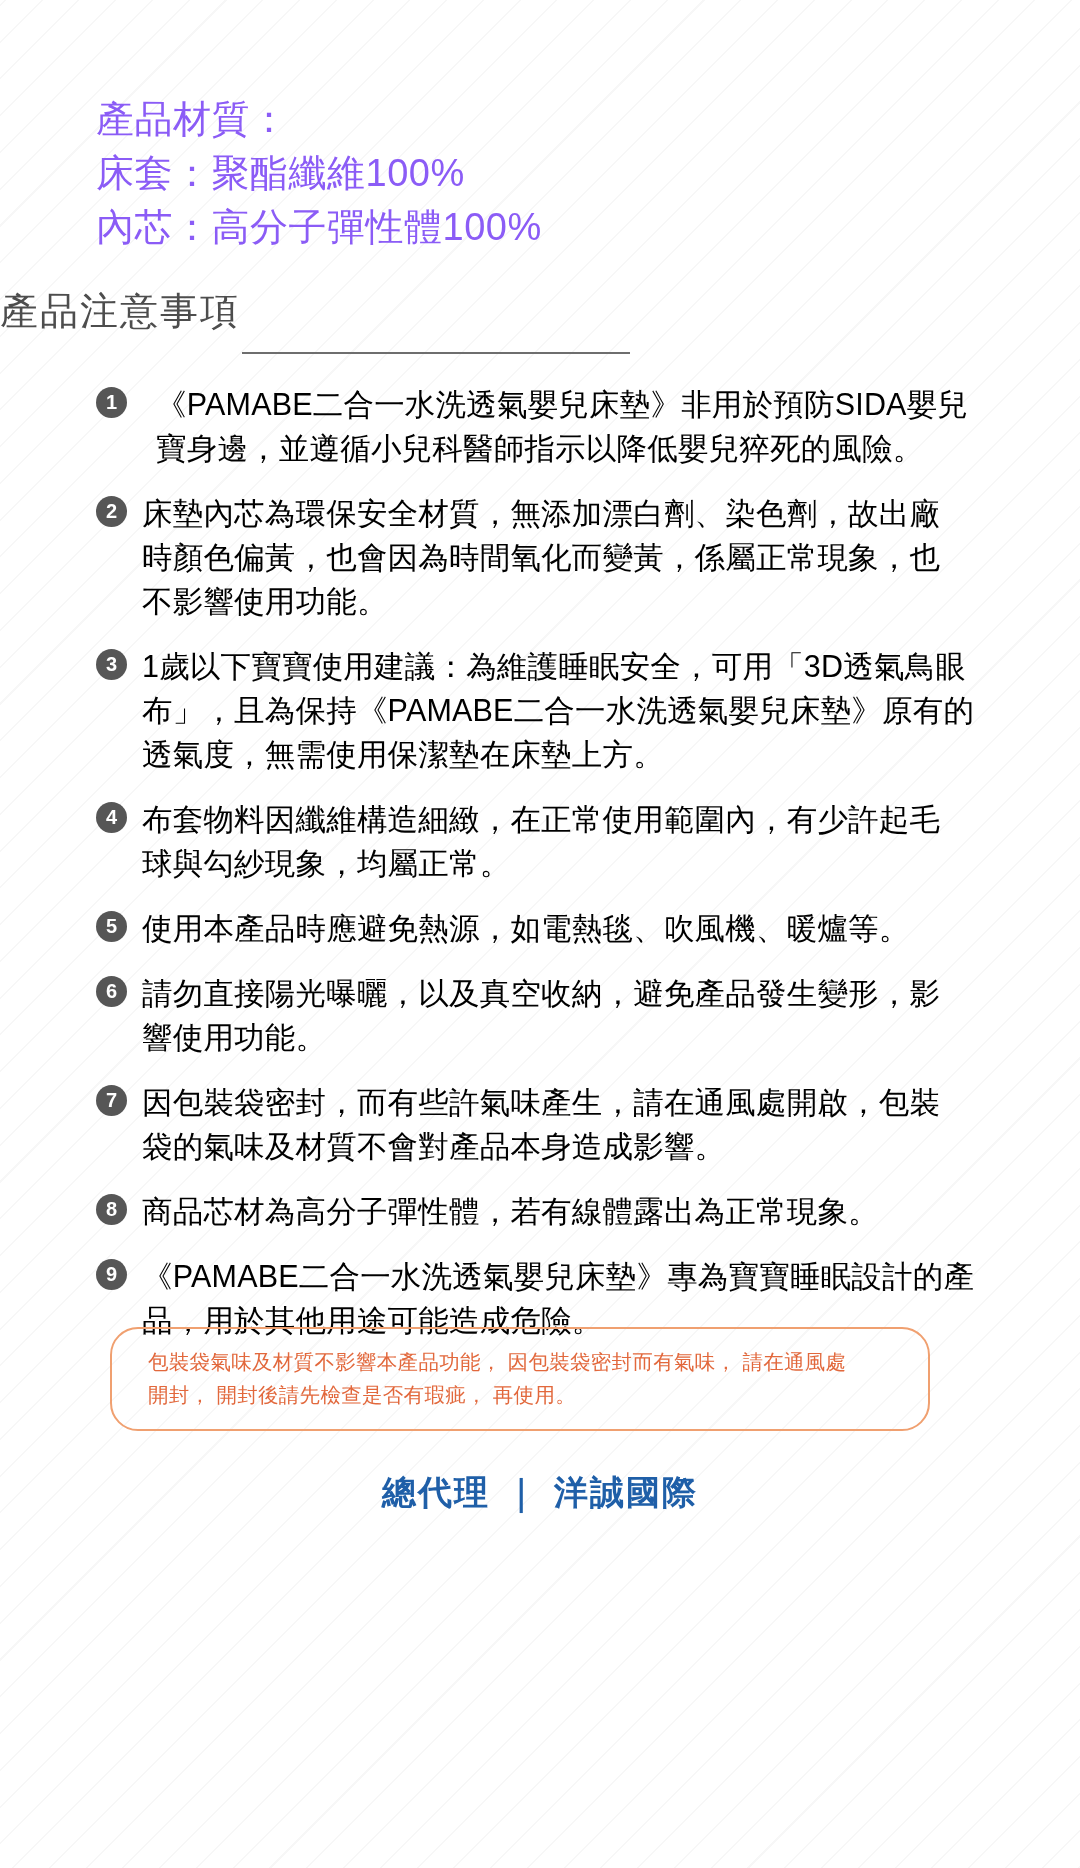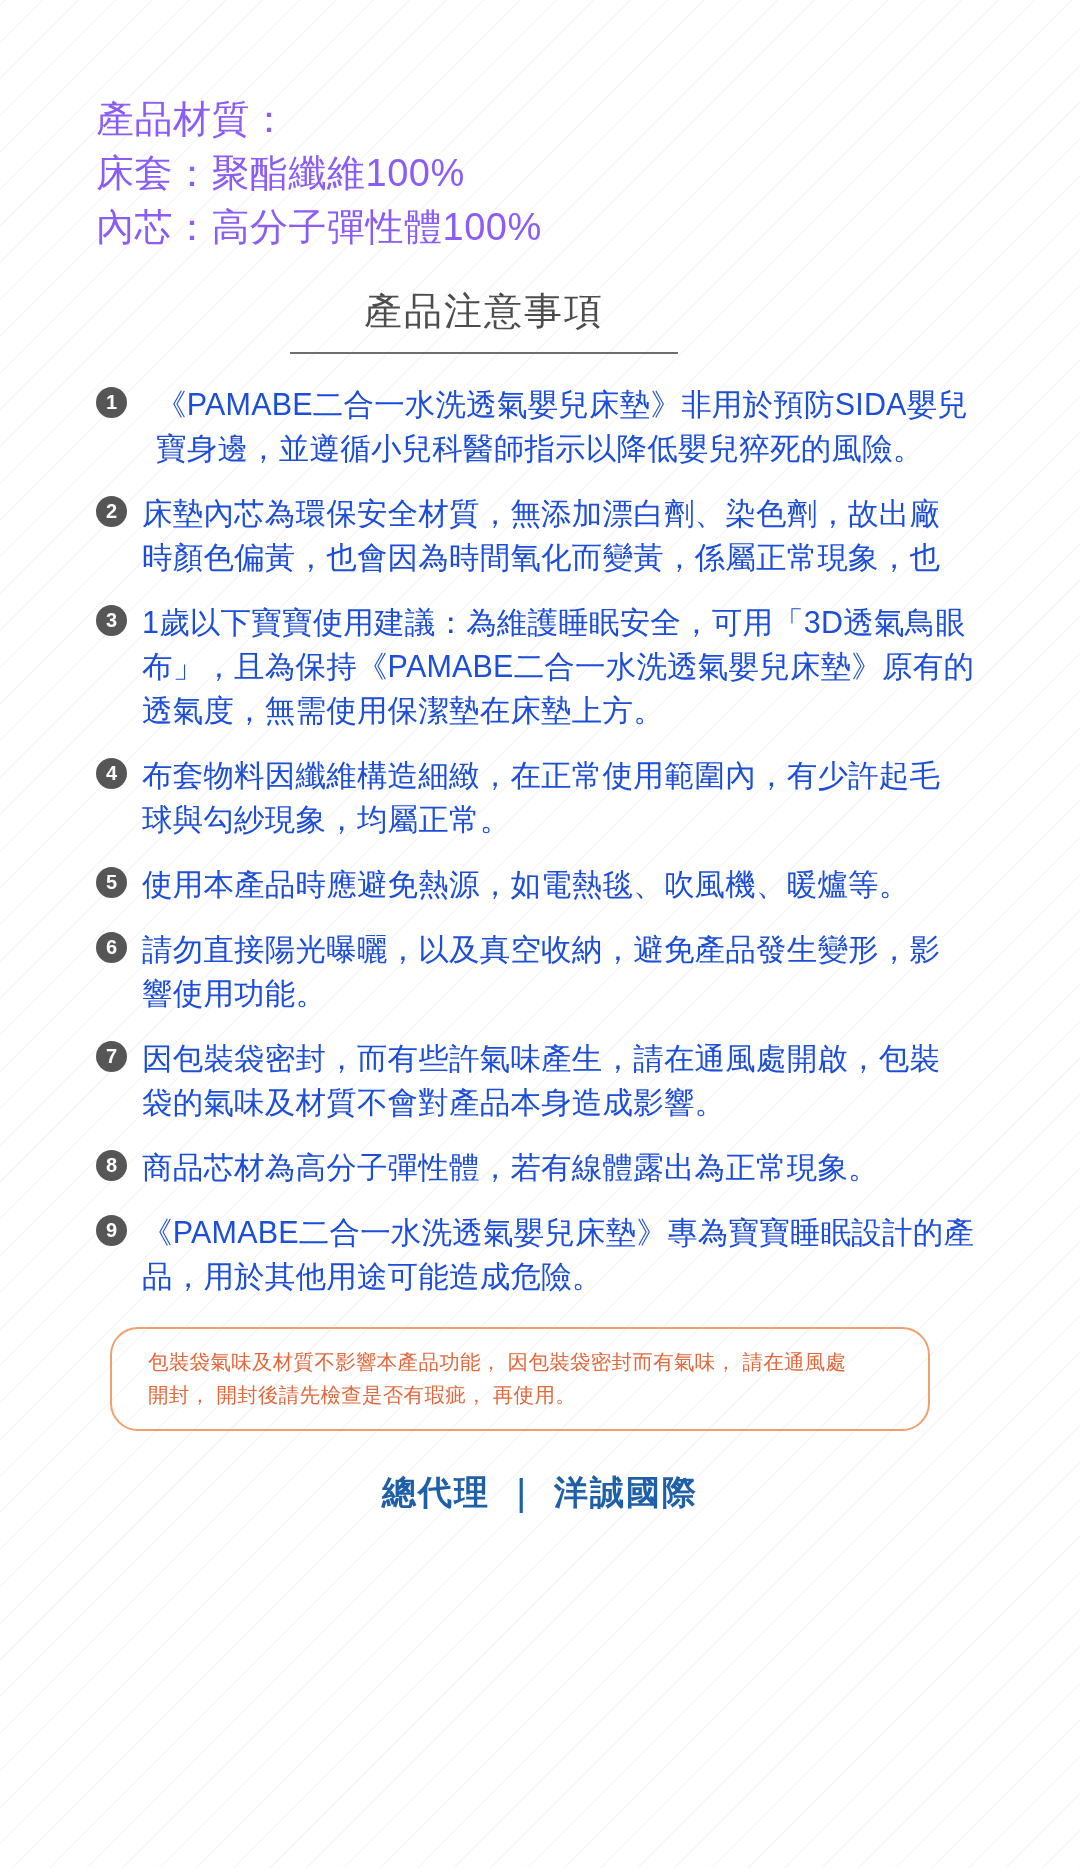--- a/index.html
+++ b/index.html
@@ -44,22 +44,21 @@
     letter-spacing: 0.5px;
     white-space: nowrap;
   }
 
   
   .section-head {
     position: absolute;
     left: 0;
     top: 288px;
     width: 872px;
-    text-align: center;
-    margin-left: 48px;
+    text-align: left;
   }
   .section-title {
     font-size: 38px;
     line-height: 46px;
     color: #4d4d4d;
     letter-spacing: 2px;
     font-weight: 400;
   }
   .section-rule {
     width: 388px;
@@ -91,21 +90,21 @@
     color: #ffffff;
     font-size: 20px;
     line-height: 31px;
     text-align: center;
     font-weight: 700;
     letter-spacing: 0;
   }
   .note-body {
     font-size: 30.5px;
     line-height: 44px;
-    color: #1d4ed8;
+    color: #000000;
     letter-spacing: 0.2px;
   }
   .note-body p {
     margin: 0;
     white-space: nowrap;
   }
   
   .note.indent-wide { padding-left: 60px; }
   .note.indent-wide .note-body p { text-indent: 0; }
 
@@ -175,20 +174,21 @@
         <p>《PAMABE二合一水洗透氣嬰兒床墊》非用於預防SIDA嬰兒</p>
         <p>寶身邊，並遵循小兒科醫師指示以降低嬰兒猝死的風險。</p>
       </div>
     </div>
 
     <div class="note">
       <div class="note-badge">2</div>
       <div class="note-body">
         <p>床墊內芯為環保安全材質，無添加漂白劑、染色劑，故出廠</p>
         <p>時顏色偏黃，也會因為時間氧化而變黃，係屬正常現象，也</p>
+        <p>不影響使用功能。</p>
       </div>
     </div>
 
     <div class="note">
       <div class="note-badge">3</div>
       <div class="note-body">
         <p>1歲以下寶寶使用建議：為維護睡眠安全，可用「3D透氣鳥眼</p>
         <p>布」，且為保持《PAMABE二合一水洗透氣嬰兒床墊》原有的</p>
         <p>透氣度，無需使用保潔墊在床墊上方。</p>
       </div>

